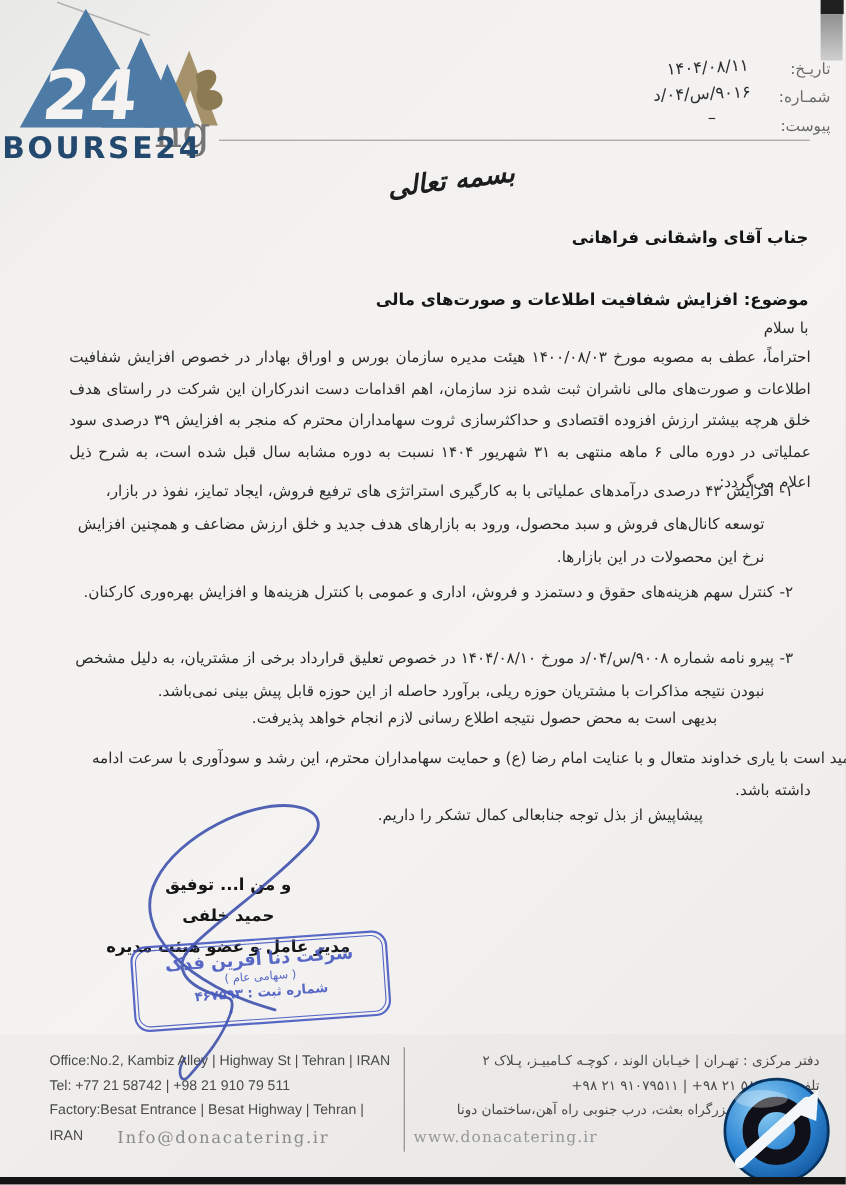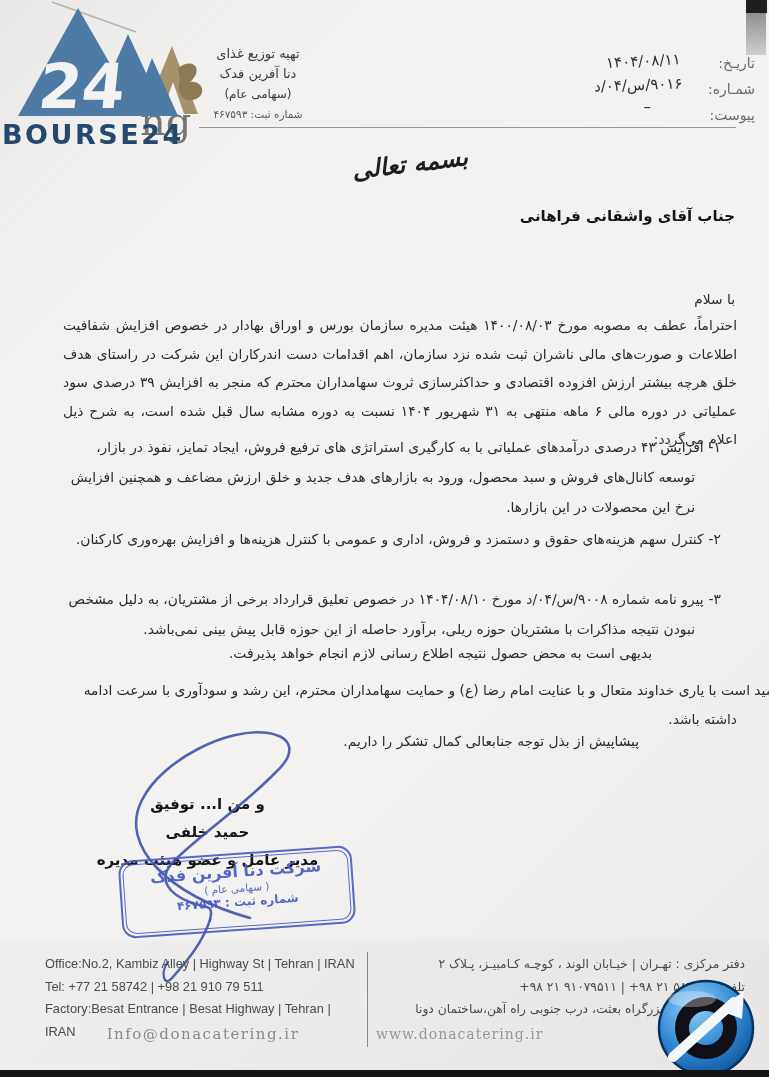--- a/index.html
+++ b/index.html
@@ -69,42 +69,37 @@
   <div class="abs" style="left:140px;top:98px;font-family:'DejaVu Serif',serif;font-size:40px;color:#757575;">ng</div>
 
   <svg class="abs" style="left:0;top:0;" width="250" height="155">
     <polygon points="78,8 18,116 140,116" fill="#4d7ba6"></polygon>
     <polygon points="128,34 92,116 166,116" fill="#4d7ba6"></polygon>
     <polygon points="152,58 130,116 178,116" fill="#4d7ba6"></polygon>
     <text x="48" y="108" font-family="DejaVu Sans,sans-serif" font-size="62" font-weight="bold" fill="#f4f3f1" transform="skewX(-6)">24</text>
     <text x="2" y="144" font-family="DejaVu Sans,sans-serif" font-size="27" font-weight="bold" letter-spacing="2.5" fill="#24496e">BOURSE24</text>
   </svg>
 
-  <div class="abs lh-info fa">
-    <div class="lh-l1">تهیه توزیع غذای</div>
-    <div class="lh-l2">دنا آفرین فدک</div>
-    <div class="lh-l3">(سهامی عام)</div>
-    <div class="lh-l4">شماره ثبت: ۴۶۷۵۹۳</div>
-  </div>
 
   <div class="meta-label" style="top:55px;">تاریـخ:</div>
   <div class="meta-val" style="top:52px;right:88px;transform:rotate(-3deg);">۱۴۰۴/۰۸/۱۱</div>
   <div class="meta-label" style="top:81px;">شمـاره:</div>
   <div class="meta-val" style="top:76px;right:86px;transform:rotate(-2deg);">۹۰۱۶/س/۰۴/د</div>
   <div class="meta-label" style="top:107px;">پیوست:</div>
   <div class="meta-val" style="top:98px;right:118px;">–</div>
 
   <div class="abs sep-line"></div>
 
   <div class="abs edge-dark"></div>
   <div class="abs edge-gray"></div>
 
   <div class="abs besmele fa">بسمه تعالی</div>
 
   <div class="abs addr fa bold" style="top:207px;">جناب آقای واشقانی فراهانی</div>
+  <div class="abs addr fa bold" style="top:263px;">موضوع: افزایش شفافیت اطلاعات و صورت‌های مالی</div>
   <div class="abs addr fa" style="top:291px;font-size:13.8px;">با سلام</div>
 
   <div class="abs body-p last-right" style="top:311px;">احتراماً، عطف به مصوبه مورخ ۱۴۰۰/۰۸/۰۳ هیئت مدیره سازمان بورس و اوراق بهادار در خصوص افزایش شفافیت اطلاعات و صورت‌های مالی ناشران ثبت شده نزد سازمان، اهم اقدامات دست اندرکاران این شرکت در راستای هدف خلق هرچه بیشتر ارزش افزوده اقتصادی و حداکثرسازی ثروت سهامداران محترم که منجر به افزایش ۳۹ درصدی سود عملیاتی در دوره مالی ۶ ماهه منتهی به ۳۱ شهریور ۱۴۰۴ نسبت به دوره مشابه سال قبل شده است، به شرح ذیل اعلام می‌گردد:</div>
 
   <div class="abs item" style="top:432px;">
     <span class="num">۱-</span><span>افزایش ۴۳ درصدی درآمدهای عملیاتی با به کارگیری استراتژی های ترفیع فروش، ایجاد تمایز، نفوذ در بازار، توسعه کانال‌های فروش و سبد محصول، ورود به بازارهای هدف جدید و خلق ارزش مضاعف و همچنین افزایش نرخ این محصولات در این بازارها.</span>
   </div>
   <div class="abs item" style="top:524px;">
     <span class="num">۲-</span><span>کنترل سهم هزینه‌های حقوق و دستمزد و  فروش، اداری و عمومی با کنترل هزینه‌ها و افزایش بهره‌وری کارکنان.</span>
   </div>

